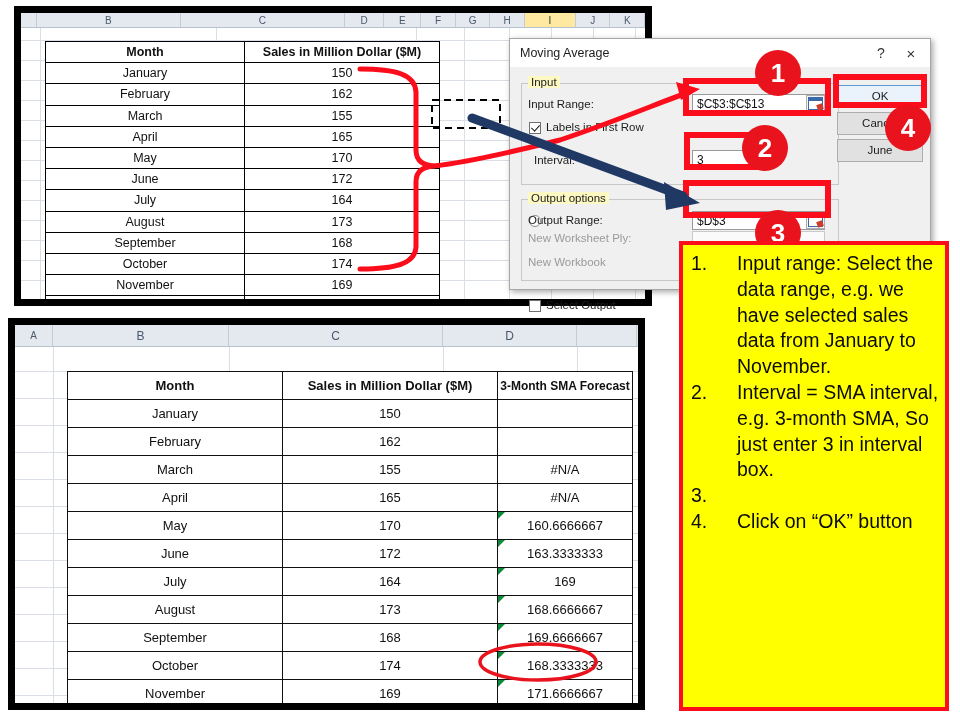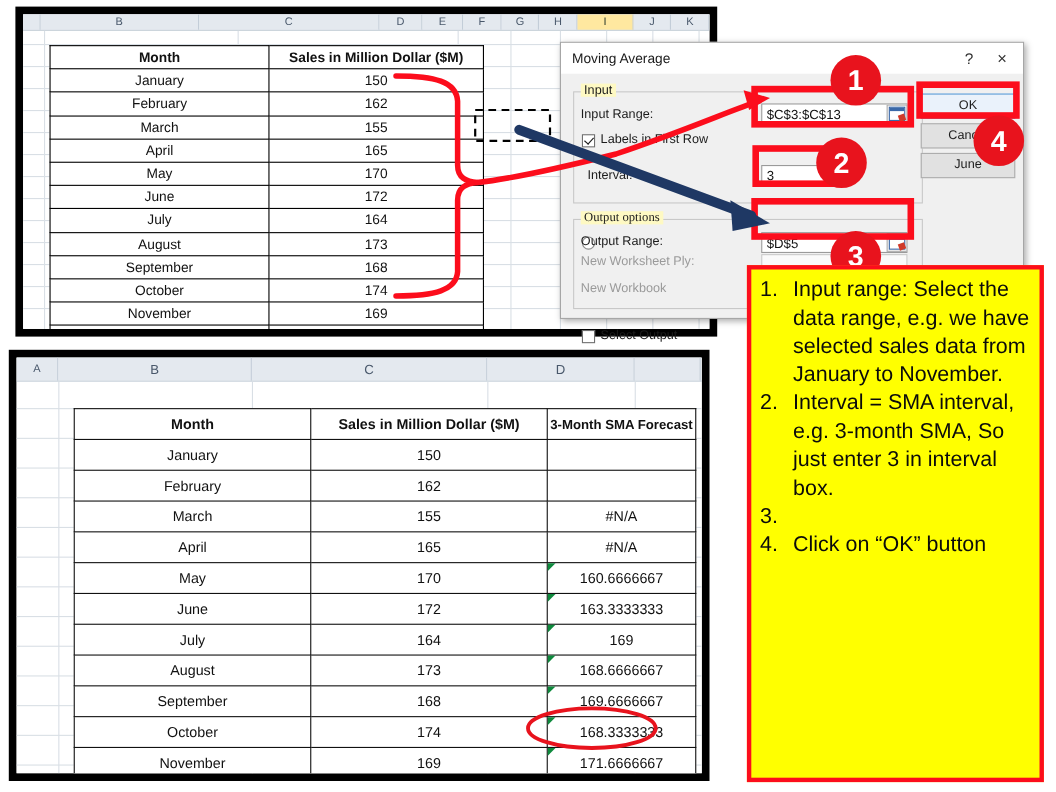--- a/index.html
+++ b/index.html
@@ -132,21 +132,21 @@
     position:absolute;left:679px;top:241px;width:270px;height:470px;
     background:#ffff00;border:4px solid #fc0d1c;box-sizing:border-box;
     padding:6px 6px 4px 8px;
   }
   #tips-list{margin:0;padding:0;list-style:none;}
   #tips-list li{
     display:flex;font-size:19.5px;line-height:25.8px;color:#0b0b0b;
     font-family:"Liberation Sans", sans-serif;margin-bottom:0px;
   }
   #tips-list li .num{width:30px;flex:none;}
-  #tips-list li .txt{flex:1;}
+  #tips-list li .txt{flex:1;margin-left:16px;}
 </style>
 </head>
 <body>
 
 <div class="root">
 
   <div id="top-panel">
 
     <div class="colhdr-row">
       <div class="colhdr" style="width:19px"></div>
@@ -365,25 +365,25 @@
         <span class="rng-ico"></span>
       </div>
 
     <div class="chk on" style="left:19px;top:83px;"></div>
     <div class="dlg-lbl" style="left:36px;top:82px;">Labels in First Row</div>
 
     <div class="dlg-lbl" style="left:24px;top:115px;">Interval:</div>
     <div class="dlg-input" style="left:182px;top:111px;width:60px;">3</div>
 
     <div class="grp" style="left:11px;top:160px;width:318px;height:82px;"></div>
-    <div class="grp-label" style="left:18px;top:153px;font-family:Liberation Serif, serif;">Output options</div>
+    <div class="grp-label" style="left:18px;top:153px;">Output options</div>
 
     <div class="radio" style="left:19px;top:176px;"></div>
     <div class="dlg-lbl" style="left:18px;top:175px;">Output Range:</div>
-    <div class="dlg-input" style="left:182px;top:172px;width:133px;">$D$5</div>
+    <div class="dlg-input" style="left:182px;top:172px;width:133px;">$D$3</div>
     <div class="rng-btn" style="left:296px;top:173px;">
         <span class="rng-ico"></span>
       </div>
 
     <div class="dlg-lbl dim" style="left:18px;top:193px;">New Worksheet Ply:</div>
     <div class="dlg-input" style="left:182px;top:192px;width:133px;background:#fafafa;border-color:#c9c9c9;"></div>
 
     <div class="dlg-lbl dim" style="left:18px;top:217px;">New Workbook</div>
 
     <div class="chk" style="left:19px;top:261px;"></div>

